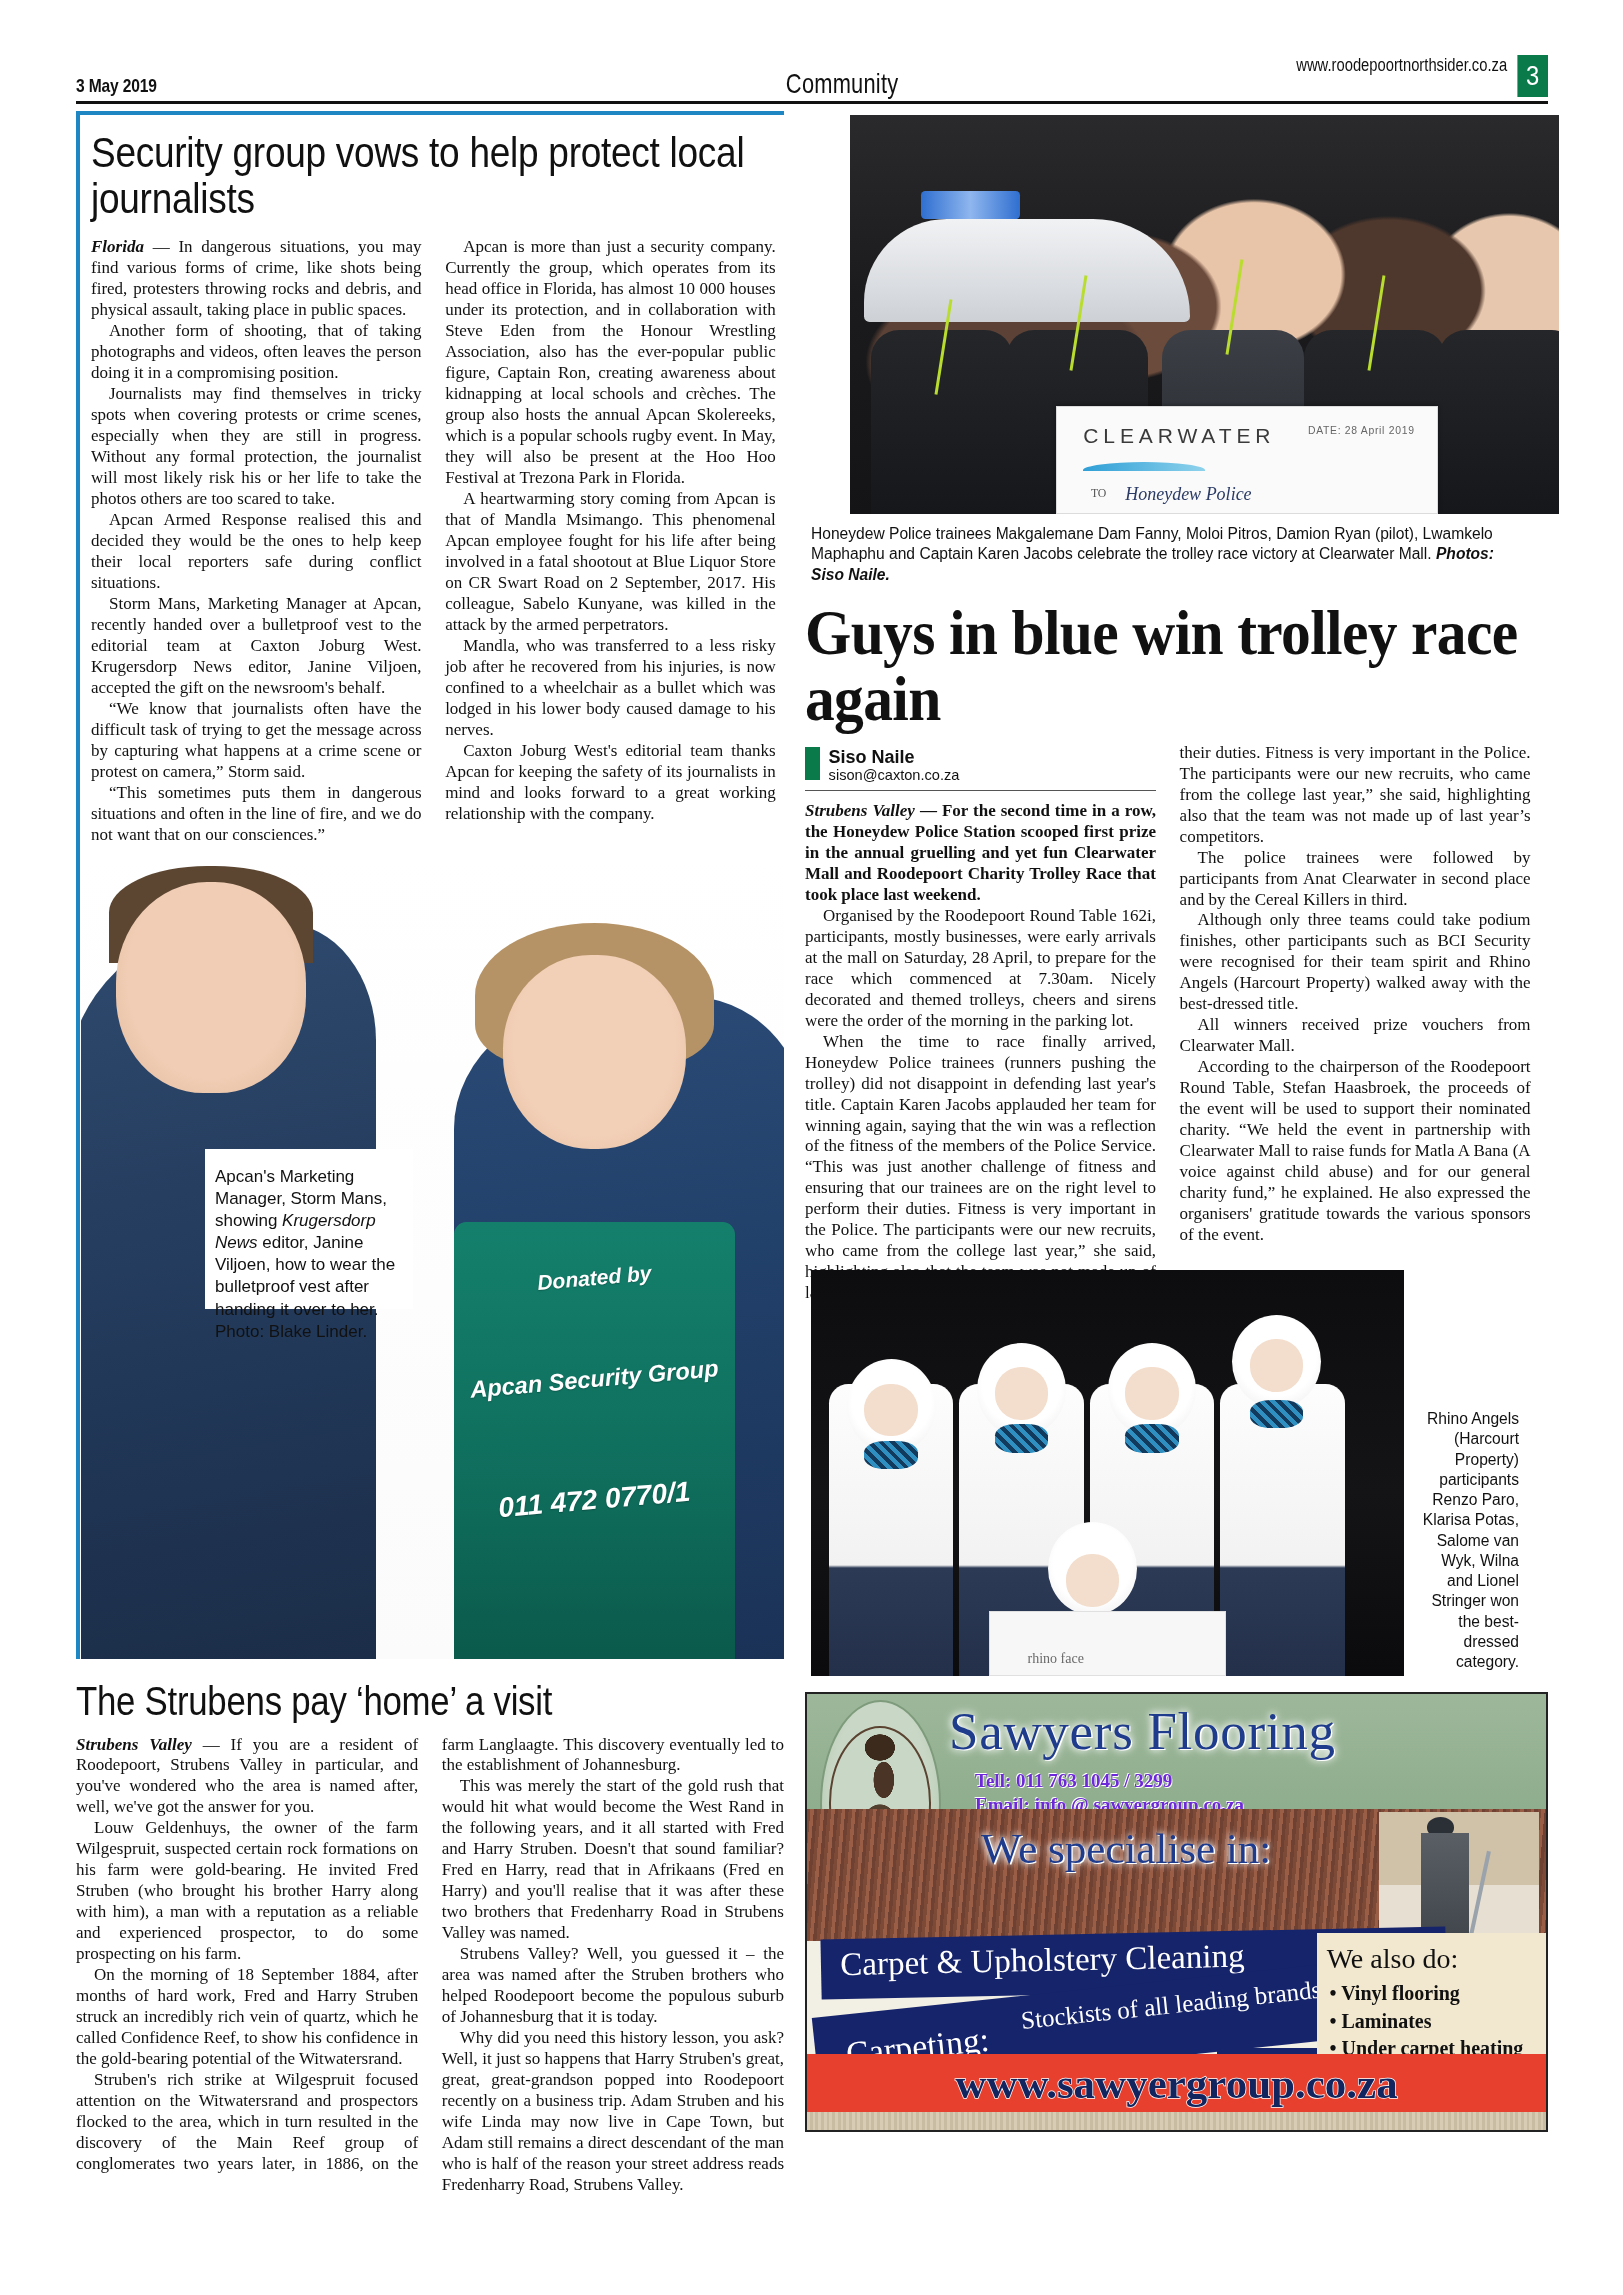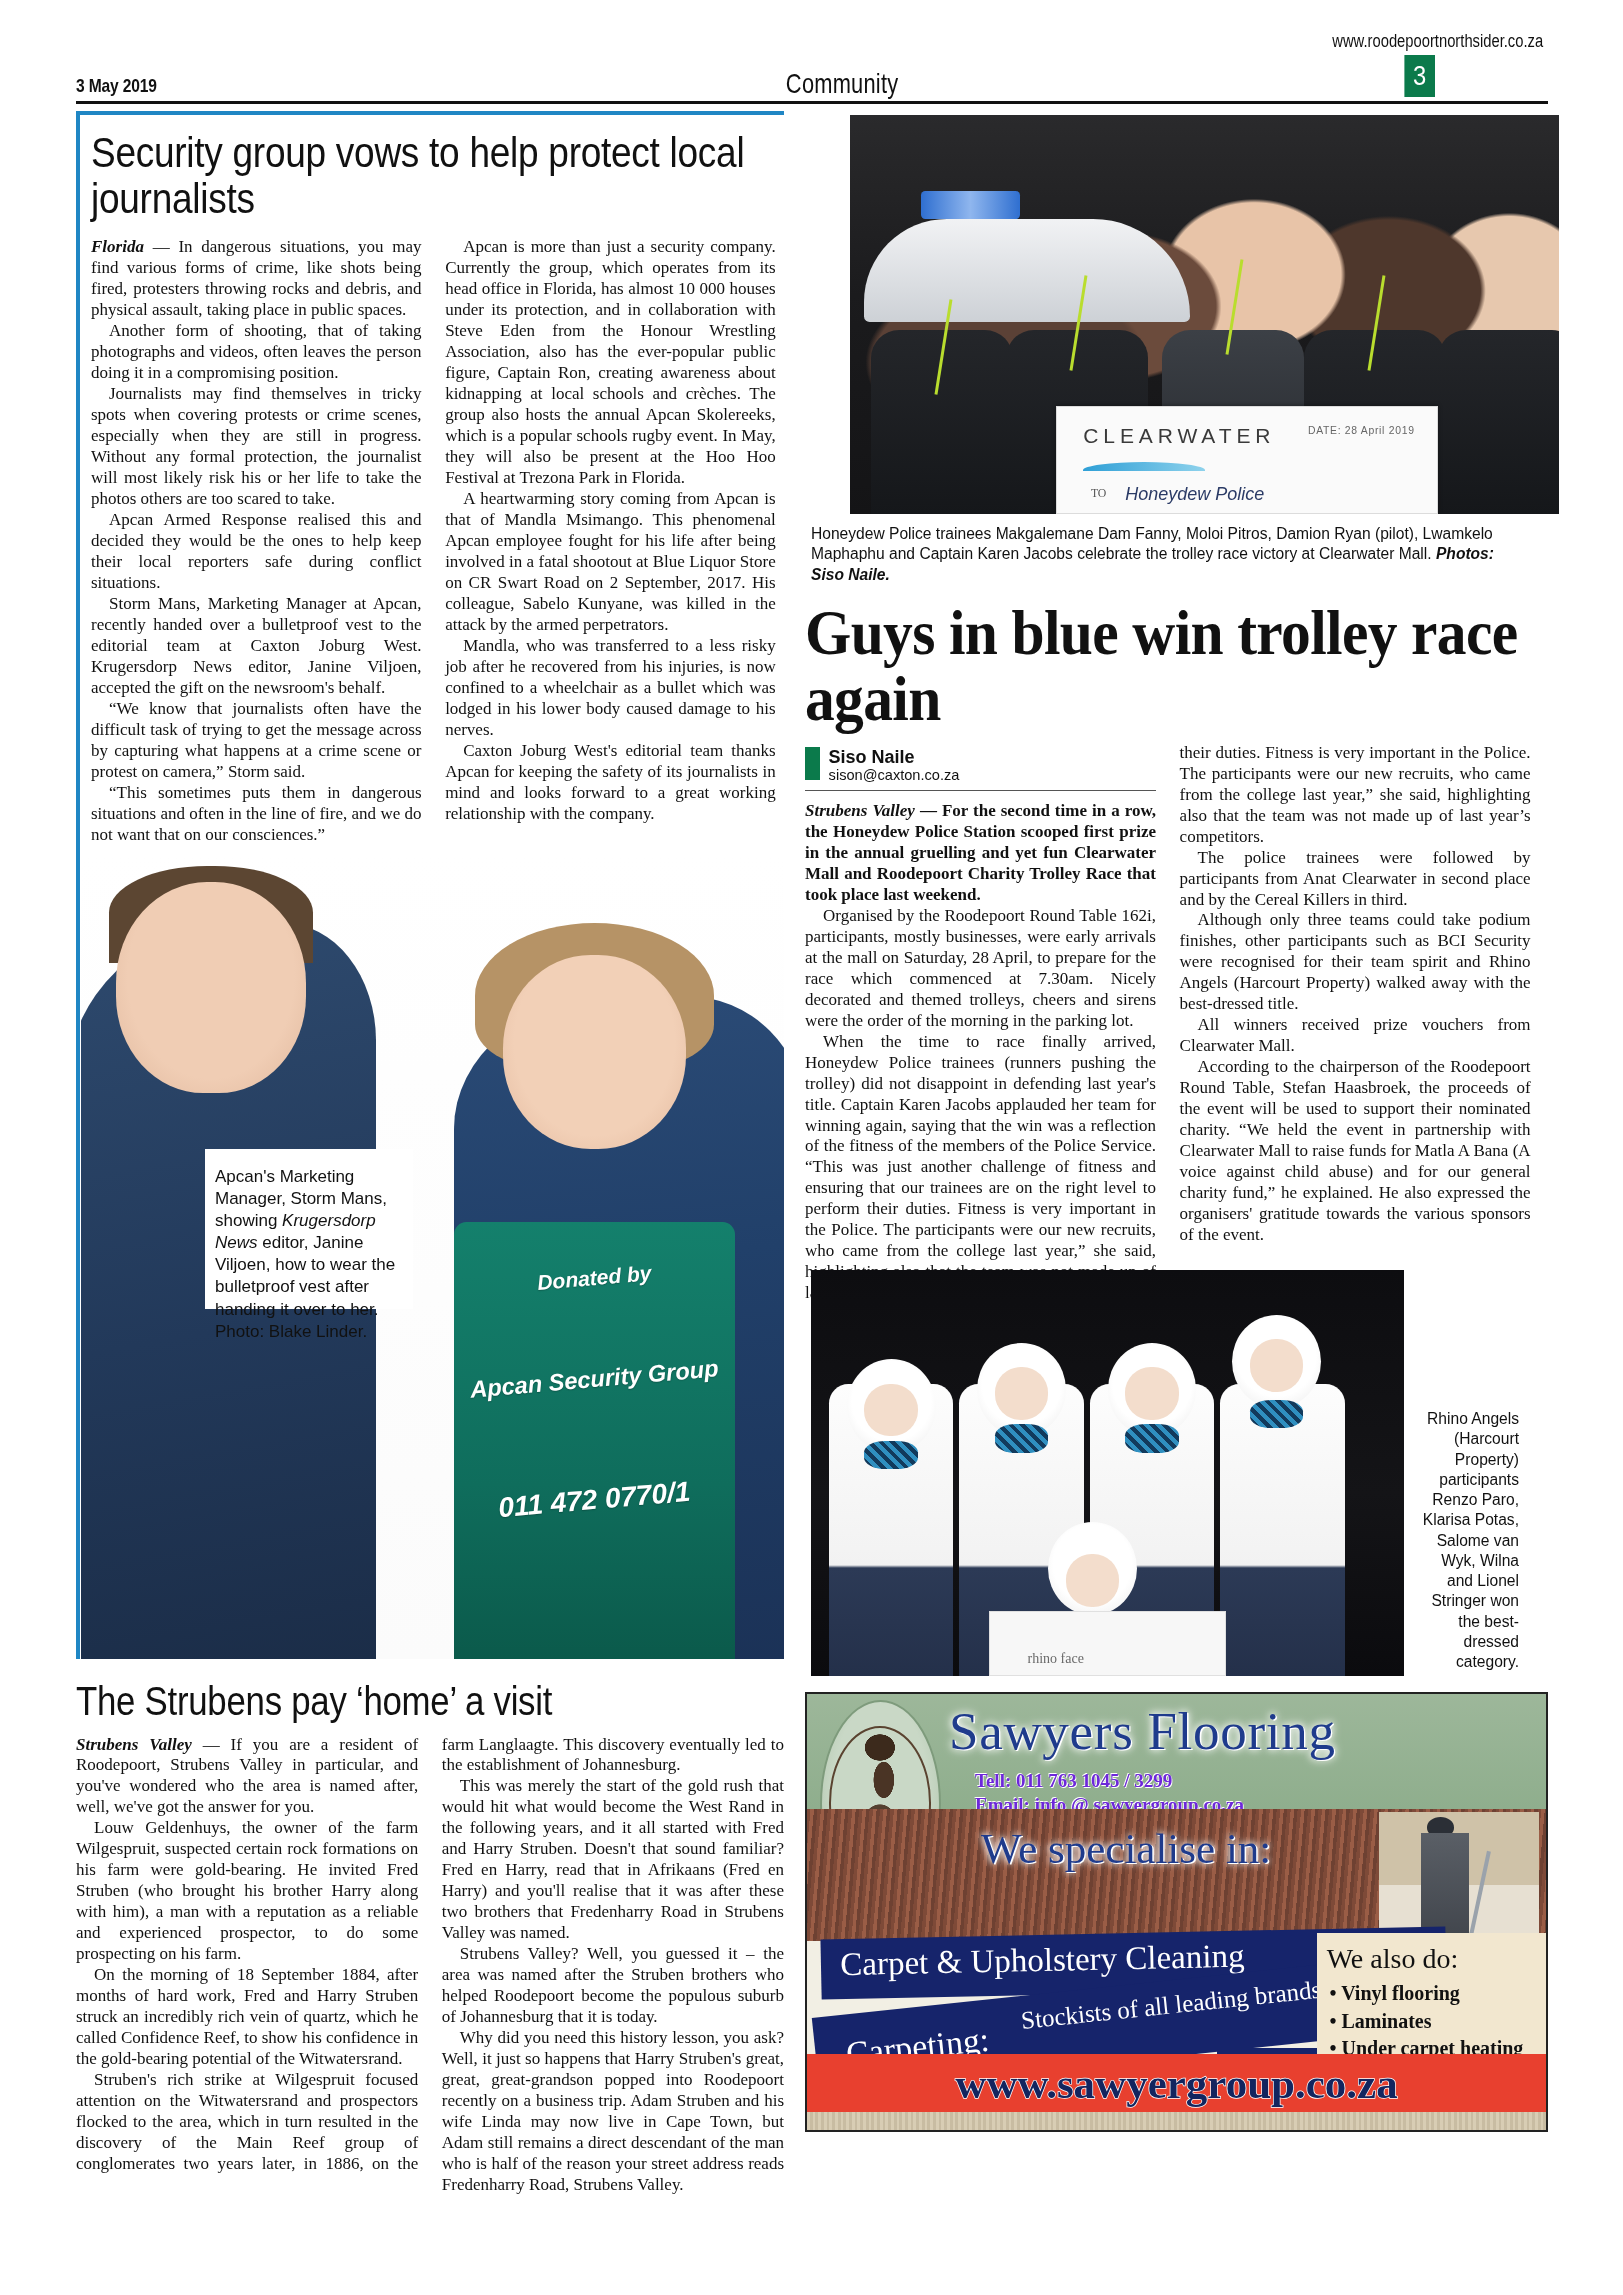--- a/index.html
+++ b/index.html
@@ -24,21 +24,21 @@
     transform:scaleX(0.82); transform-origin:left bottom;
     white-space:nowrap;
   }
   .mast-section {
     font-family:"Liberation Sans", sans-serif;
     font-size:28px; font-weight:400; letter-spacing:0.3px;
     transform:scaleX(0.78);
     position:absolute; left:50%; bottom:-2.8px; margin-left:-42px;
     white-space:nowrap;
   }
-  .mast-right { display:flex; align-items:center; gap:0;flex-direction:column; }
+  .mast-right { display:flex; align-items:flex-start; gap:0; }
   .mast-url {
     font-family:"Liberation Sans", sans-serif;
     font-size:18px; font-weight:400;
     transform:scaleX(0.82); transform-origin:right bottom;
     white-space:nowrap; padding-right:5.6px; padding-bottom:2.8px;
   }
   .mast-pageno {
     background:#0b7a4b; color:#fff;
     font-family:"Liberation Sans", sans-serif;
     font-size:28px; font-weight:400;
@@ -130,21 +130,21 @@
     position:absolute; left:7%; top:52%; width:32%; height:8.3px;
     background:linear-gradient(90deg,#2f9fd6,#8ed2ec);
     border-radius:50%/100% 100% 0 0;
   }
   .ph-police .cheque .to {
     position:absolute; left:9%; bottom:11%;
     font-family:"Liberation Serif", serif; font-size:11.8px; color:#555;
   }
   .ph-police .cheque .payee {
     position:absolute; left:18%; bottom:8%;
-    font-family:Liberation Sans, sans-serif; font-style:italic;
+    font-family:Liberation Serif, serif; font-style:italic;
     font-size:18px; color:#2b3b66;
   }
   .ph-police .cheque .dateline {
     position:absolute; right:6%; top:17%;
     font-family:"Liberation Sans", sans-serif; font-size:10.4px; color:#666;
     letter-spacing:0.7px;
   }
 
   
   .ph-handover {

